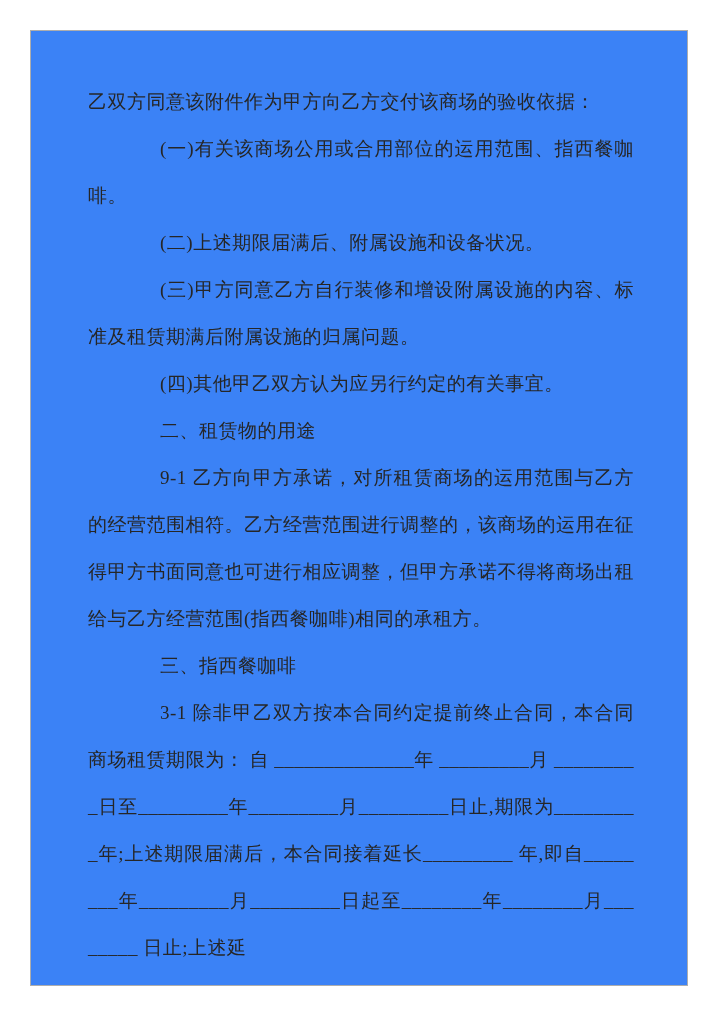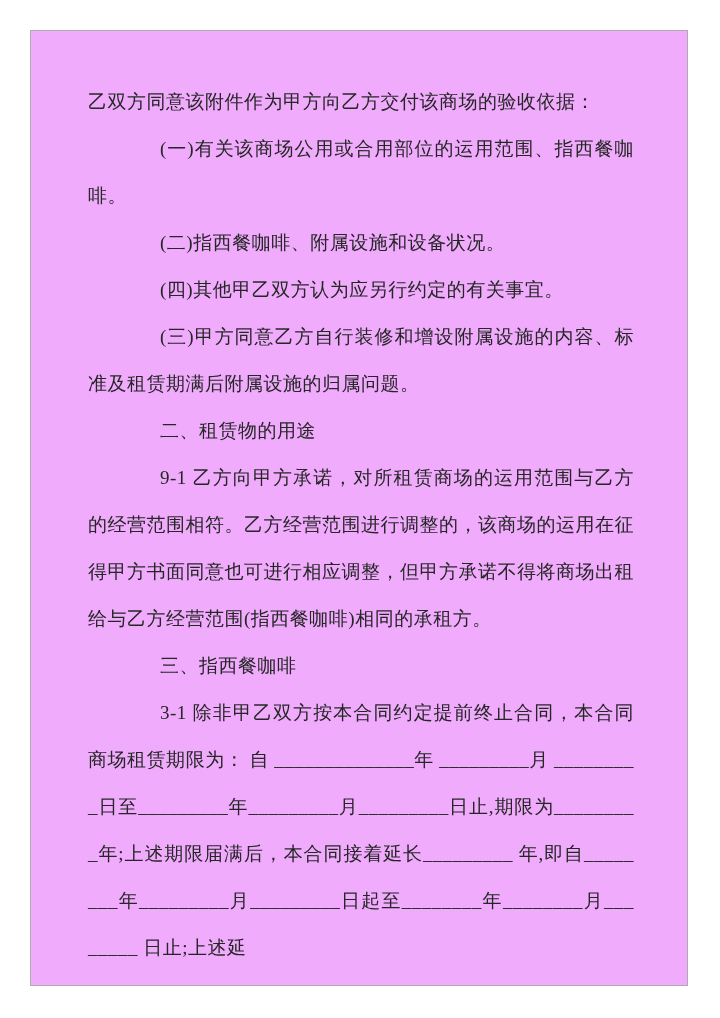--- a/index.html
+++ b/index.html
@@ -10,21 +10,21 @@
     height: 1018px;
     font-family: "Liberation Serif", "DejaVu Serif", serif;
   }
   .page {
     position: absolute;
     left: 30px;
     top: 30px;
     width: 658px;
     height: 956px;
     border: 1px solid #adadad;
-    background: #f0abfc;
+    background: #3b82f6;
     box-sizing: border-box;
     overflow: hidden;
   }
   .content {
     position: absolute;
     left: 57px;
     top: 47px;
     width: 546px;
     color: #262626;
     font-size: 19px;
@@ -41,21 +41,21 @@
     text-indent: 72px;
   }
 </style>
 </head>
 <body>
 
 <div class="page">
   <div class="content">
     <p class="para">乙双方同意该附件作为甲方向乙方交付该商场的验收依据：</p>
     <p class="para indent">(一)有关该商场公用或合用部位的运用范围、指西餐咖啡。</p>
-    <p class="para indent">(二)指西餐咖啡、附属设施和设备状况。</p>
+    <p class="para indent">(二)上述期限届满后、附属设施和设备状况。</p>
+    <p class="para indent">(三)甲方同意乙方自行装修和增设附属设施的内容、标准及租赁期满后附属设施的归属问题。</p>
     <p class="para indent">(四)其他甲乙双方认为应另行约定的有关事宜。</p>
-    <p class="para indent">(三)甲方同意乙方自行装修和增设附属设施的内容、标准及租赁期满后附属设施的归属问题。</p>
     <p class="para indent">二、租赁物的用途</p>
     <p class="para indent">9-1 乙方向甲方承诺，对所租赁商场的运用范围与乙方的经营范围相符。乙方经营范围进行调整的，该商场的运用在征得甲方书面同意也可进行相应调整，但甲方承诺不得将商场出租给与乙方经营范围(指西餐咖啡)相同的承租方。</p>
     <p class="para indent">三、指西餐咖啡</p>
     <p class="para indent">3-1 除非甲乙双方按本合同约定提前终止合同，本合同商场租赁期限为： 自 ______________年 _________月 _________日至_________年_________月_________日止,期限为_________年;上述期限届满后，本合同接着延长_________ 年,即自________年_________月_________日起至________年________月________ 日止;上述延</p>
   </div>
 </div>
 
 </body></html>

